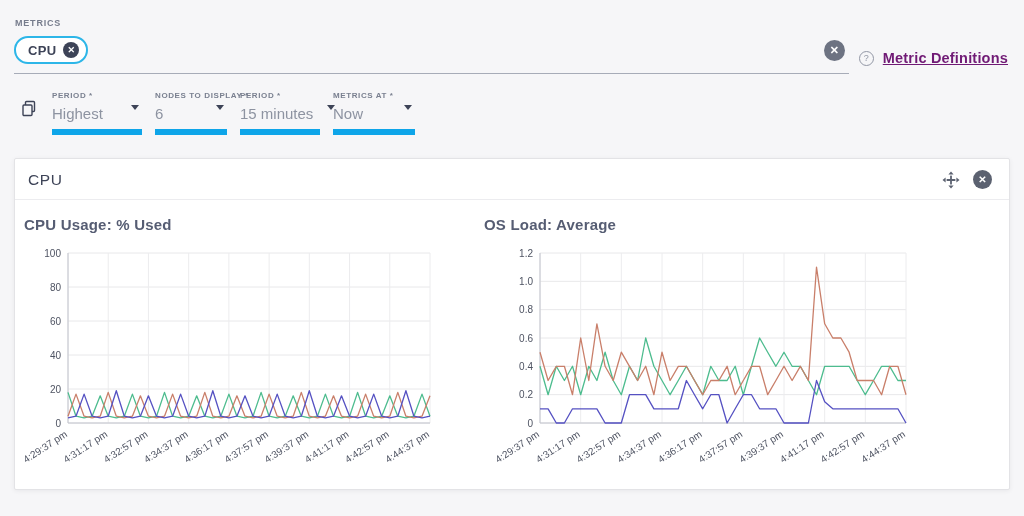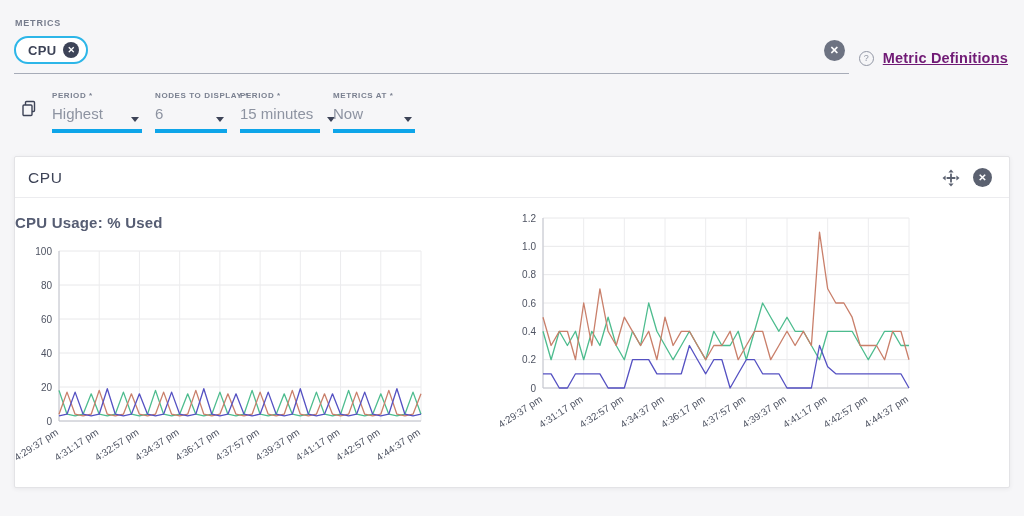--- a/index.html
+++ b/index.html
@@ -43,22 +43,22 @@
     text-decoration:underline; cursor:pointer; letter-spacing:.2px;
   }
   .filter-row { display:flex; align-items:flex-start; padding:17px 0 0 7px; }
   .copy-btn { margin:9px 15px 0 0; cursor:pointer; }
   .filter-field { margin-right:13px; }
   .filter-label {
     font-size:8px; font-weight:bold; letter-spacing:.6px;
     color:#7a8090; margin-bottom:5px; white-space:nowrap;
   }
   .filter-value-row {
-    display:flex; align-items:flex-end; justify-content:space-between;
-    border-bottom:4px solid #0ea5e9; padding:0 3px 7px 0; cursor:pointer;
+    display:flex; align-items:flex-start; justify-content:space-between;
+    border-bottom:6px solid #0ea5e9; padding:0 3px 7px 0; cursor:pointer;
   }
   .filter-value { font-size:15px; color:#8d93a1; margin-right:14px; white-space:nowrap; }
   .dd-arrow {
     width:0; height:0; border-left:4.5px solid transparent;
     border-right:4.5px solid transparent; border-top:5px solid #3d4357;
   }
   .w-order { width:90px; } .w-nodes { width:72px; } .w-period { width:80px; } .w-ending { width:82px; }
 
   .card {
     margin:23px 14px 0 14px; background:#fff;
@@ -67,21 +67,21 @@
   }
   .card-header {
     display:flex; align-items:center; justify-content:space-between;
     padding:11px 17px 10px 13px; border-bottom:1px solid #ececef;
   }
   .card-title { font-size:15.5px; color:#3d4357; letter-spacing:.6px; }
   .card-icons { display:flex; align-items:center; gap:13px; }
   .icon-btn { cursor:pointer; display:inline-flex; }
   .close-circle { width:19px; height:19px; background:#5b6170; font-size:10px; }
 
-  .charts-row { display:flex; gap:24px; padding:12px 6px 6px 0; }
+  .charts-row { display:flex; gap:12px; padding:12px 6px 6px 9px; }
   .chart-block-left { width:448px; }
   .chart-block-right { flex:1; }
   .chart-title { font-size:15px; font-weight:bold; color:#565d73; margin:4px 0 12px 0; letter-spacing:.2px; }
   .chart-svg svg { overflow:visible; display:block; }
   .tick { font-size:10px; fill:#4e5362; font-family:"Liberation Sans",sans-serif; }
 </style>
 </head>
 <body>
 
 <div class="top-section">
@@ -200,20 +200,21 @@
             <text transform="translate(406,191) rotate(-33)" text-anchor="end" class="tick">4:44:37 pm</text>
             <line x1="44" y1="8" x2="44" y2="178" stroke="#c2c4cc"></line>
             <line x1="44" y1="178" x2="406" y2="178" stroke="#c2c4cc"></line>
             <polyline points="44.0,147.4 52.0,171.2 60.1,172.9 68.1,171.2 76.2,150.8 84.2,171.2 92.3,172.9 100.3,171.2 108.4,149.1 116.4,171.2 124.4,172.9 132.5,171.2 140.5,147.4 148.6,171.2 156.6,172.9 164.7,171.2 172.7,150.8 180.8,171.2 188.8,172.9 196.8,171.2 204.9,149.1 212.9,171.2 221.0,172.9 229.0,171.2 237.1,147.4 245.1,171.2 253.2,172.9 261.2,171.2 269.2,150.8 277.3,171.2 285.3,172.9 293.4,171.2 301.4,149.1 309.5,171.2 317.5,172.9 325.6,171.2 333.6,147.4 341.6,171.2 349.7,172.9 357.7,171.2 365.8,150.8 373.8,171.2 381.9,172.9 389.9,171.2 398.0,149.1 406.0,171.2" fill="none" stroke="#4dbc8e" stroke-width="1.3" stroke-linejoin="round"></polyline>
             <polyline points="44.0,171.2 52.0,149.1 60.1,171.2 68.1,172.9 76.2,171.2 84.2,147.4 92.3,171.2 100.3,172.9 108.4,171.2 116.4,150.8 124.4,171.2 132.5,172.9 140.5,171.2 148.6,149.1 156.6,171.2 164.7,172.9 172.7,171.2 180.8,147.4 188.8,171.2 196.8,172.9 204.9,171.2 212.9,150.8 221.0,171.2 229.0,172.9 237.1,171.2 245.1,149.1 253.2,171.2 261.2,172.9 269.2,171.2 277.3,147.4 285.3,171.2 293.4,172.9 301.4,171.2 309.5,150.8 317.5,171.2 325.6,172.9 333.6,171.2 341.6,149.1 349.7,171.2 357.7,172.9 365.8,171.2 373.8,147.4 381.9,171.2 389.9,172.9 398.0,171.2 406.0,150.8" fill="none" stroke="#c97f6a" stroke-width="1.3" stroke-linejoin="round"></polyline>
             <polyline points="44.0,172.9 52.0,171.2 60.1,149.1 68.1,171.2 76.2,172.9 84.2,171.2 92.3,145.7 100.3,171.2 108.4,172.9 116.4,171.2 124.4,150.8 132.5,171.2 140.5,172.9 148.6,171.2 156.6,149.1 164.7,171.2 172.7,172.9 180.8,171.2 188.8,145.7 196.8,171.2 204.9,172.9 212.9,171.2 221.0,150.8 229.0,171.2 237.1,172.9 245.1,171.2 253.2,149.1 261.2,171.2 269.2,172.9 277.3,171.2 285.3,145.7 293.4,171.2 301.4,172.9 309.5,171.2 317.5,150.8 325.6,171.2 333.6,172.9 341.6,171.2 349.7,149.1 357.7,171.2 365.8,172.9 373.8,171.2 381.9,145.7 389.9,171.2 398.0,172.9 406.0,171.2" fill="none" stroke="#5551c2" stroke-width="1.3" stroke-linejoin="round"></polyline>
           </svg>
         </div>
     </div>
     <div class="chart-block-right">
+      <div class="chart-title">OS Load: Average</div>
       <div class="chart-svg">
           <svg width="430" height="238" viewBox="0 0 430 238">
             <line x1="56" y1="178" x2="422" y2="178" stroke="#e8e8ea"></line>
             <text x="49" y="181.5" text-anchor="end" class="tick">0</text>
             <line x1="56" y1="149.66666666666666" x2="422" y2="149.66666666666666" stroke="#e8e8ea"></line>
             <text x="49" y="153.16666666666666" text-anchor="end" class="tick">0.2</text>
             <line x1="56" y1="121.33333333333333" x2="422" y2="121.33333333333333" stroke="#e8e8ea"></line>
             <text x="49" y="124.83333333333333" text-anchor="end" class="tick">0.4</text>
             <line x1="56" y1="93" x2="422" y2="93" stroke="#e8e8ea"></line>
             <text x="49" y="96.5" text-anchor="end" class="tick">0.6</text>

